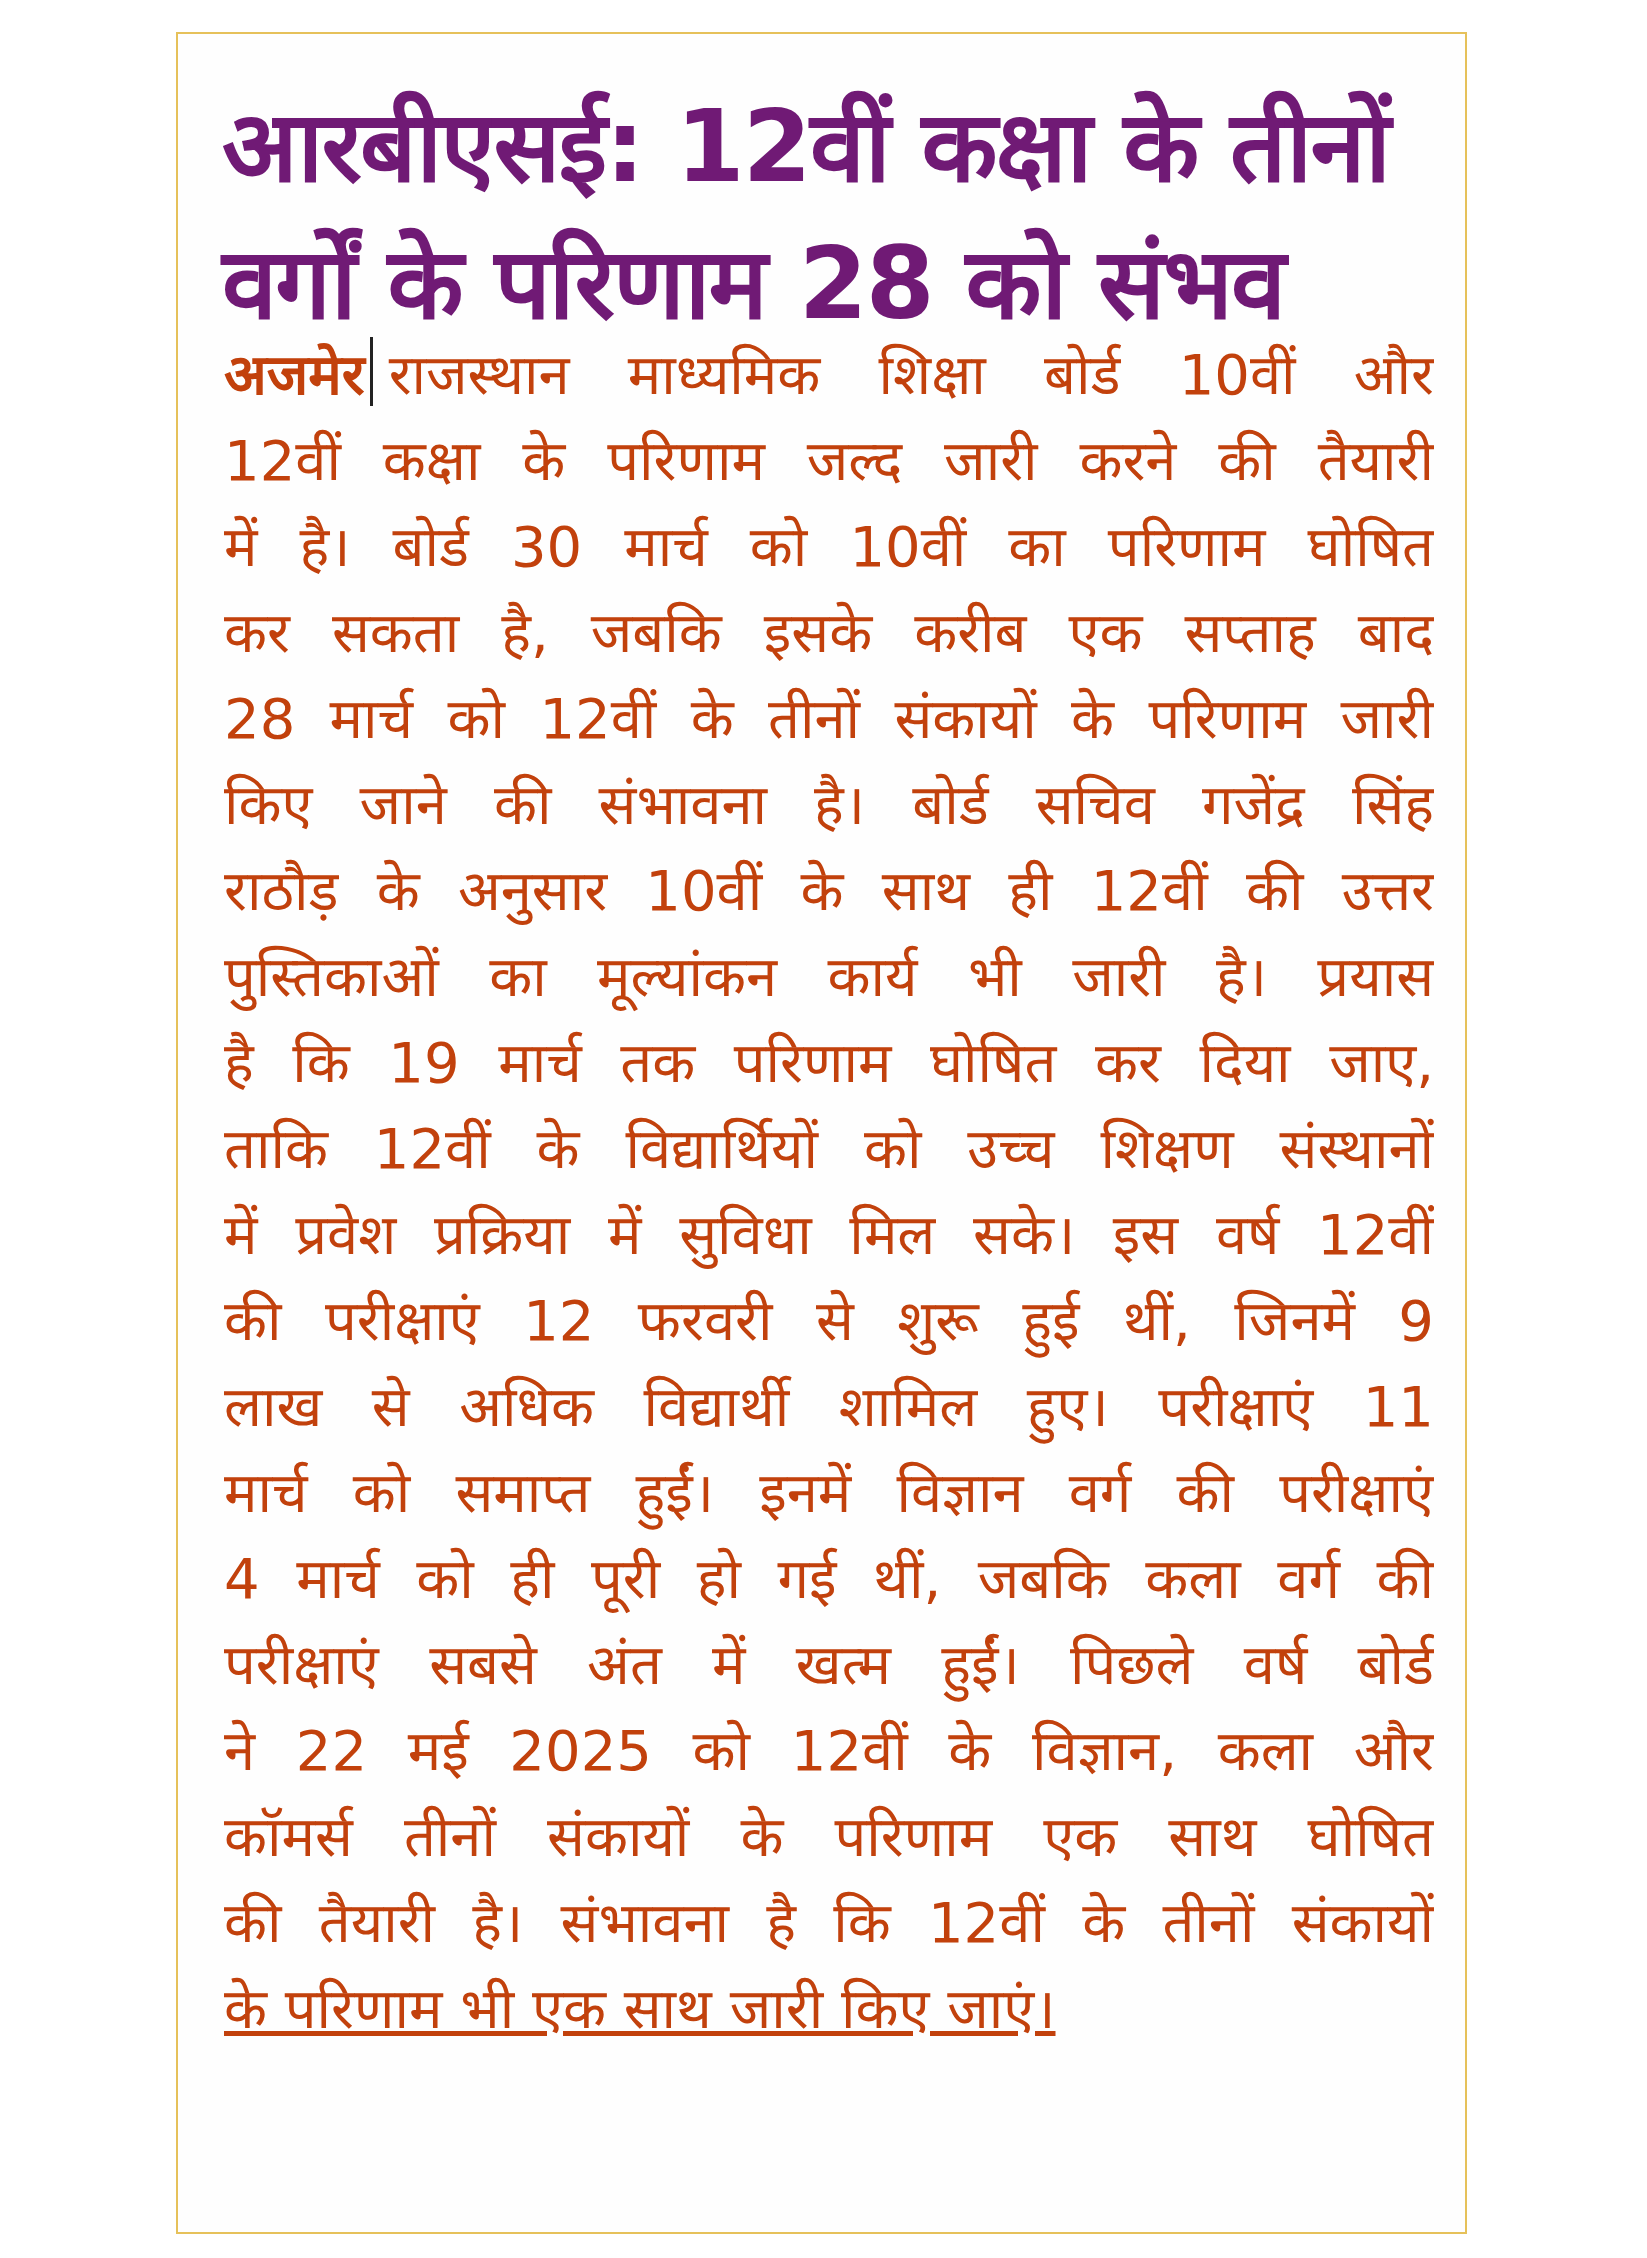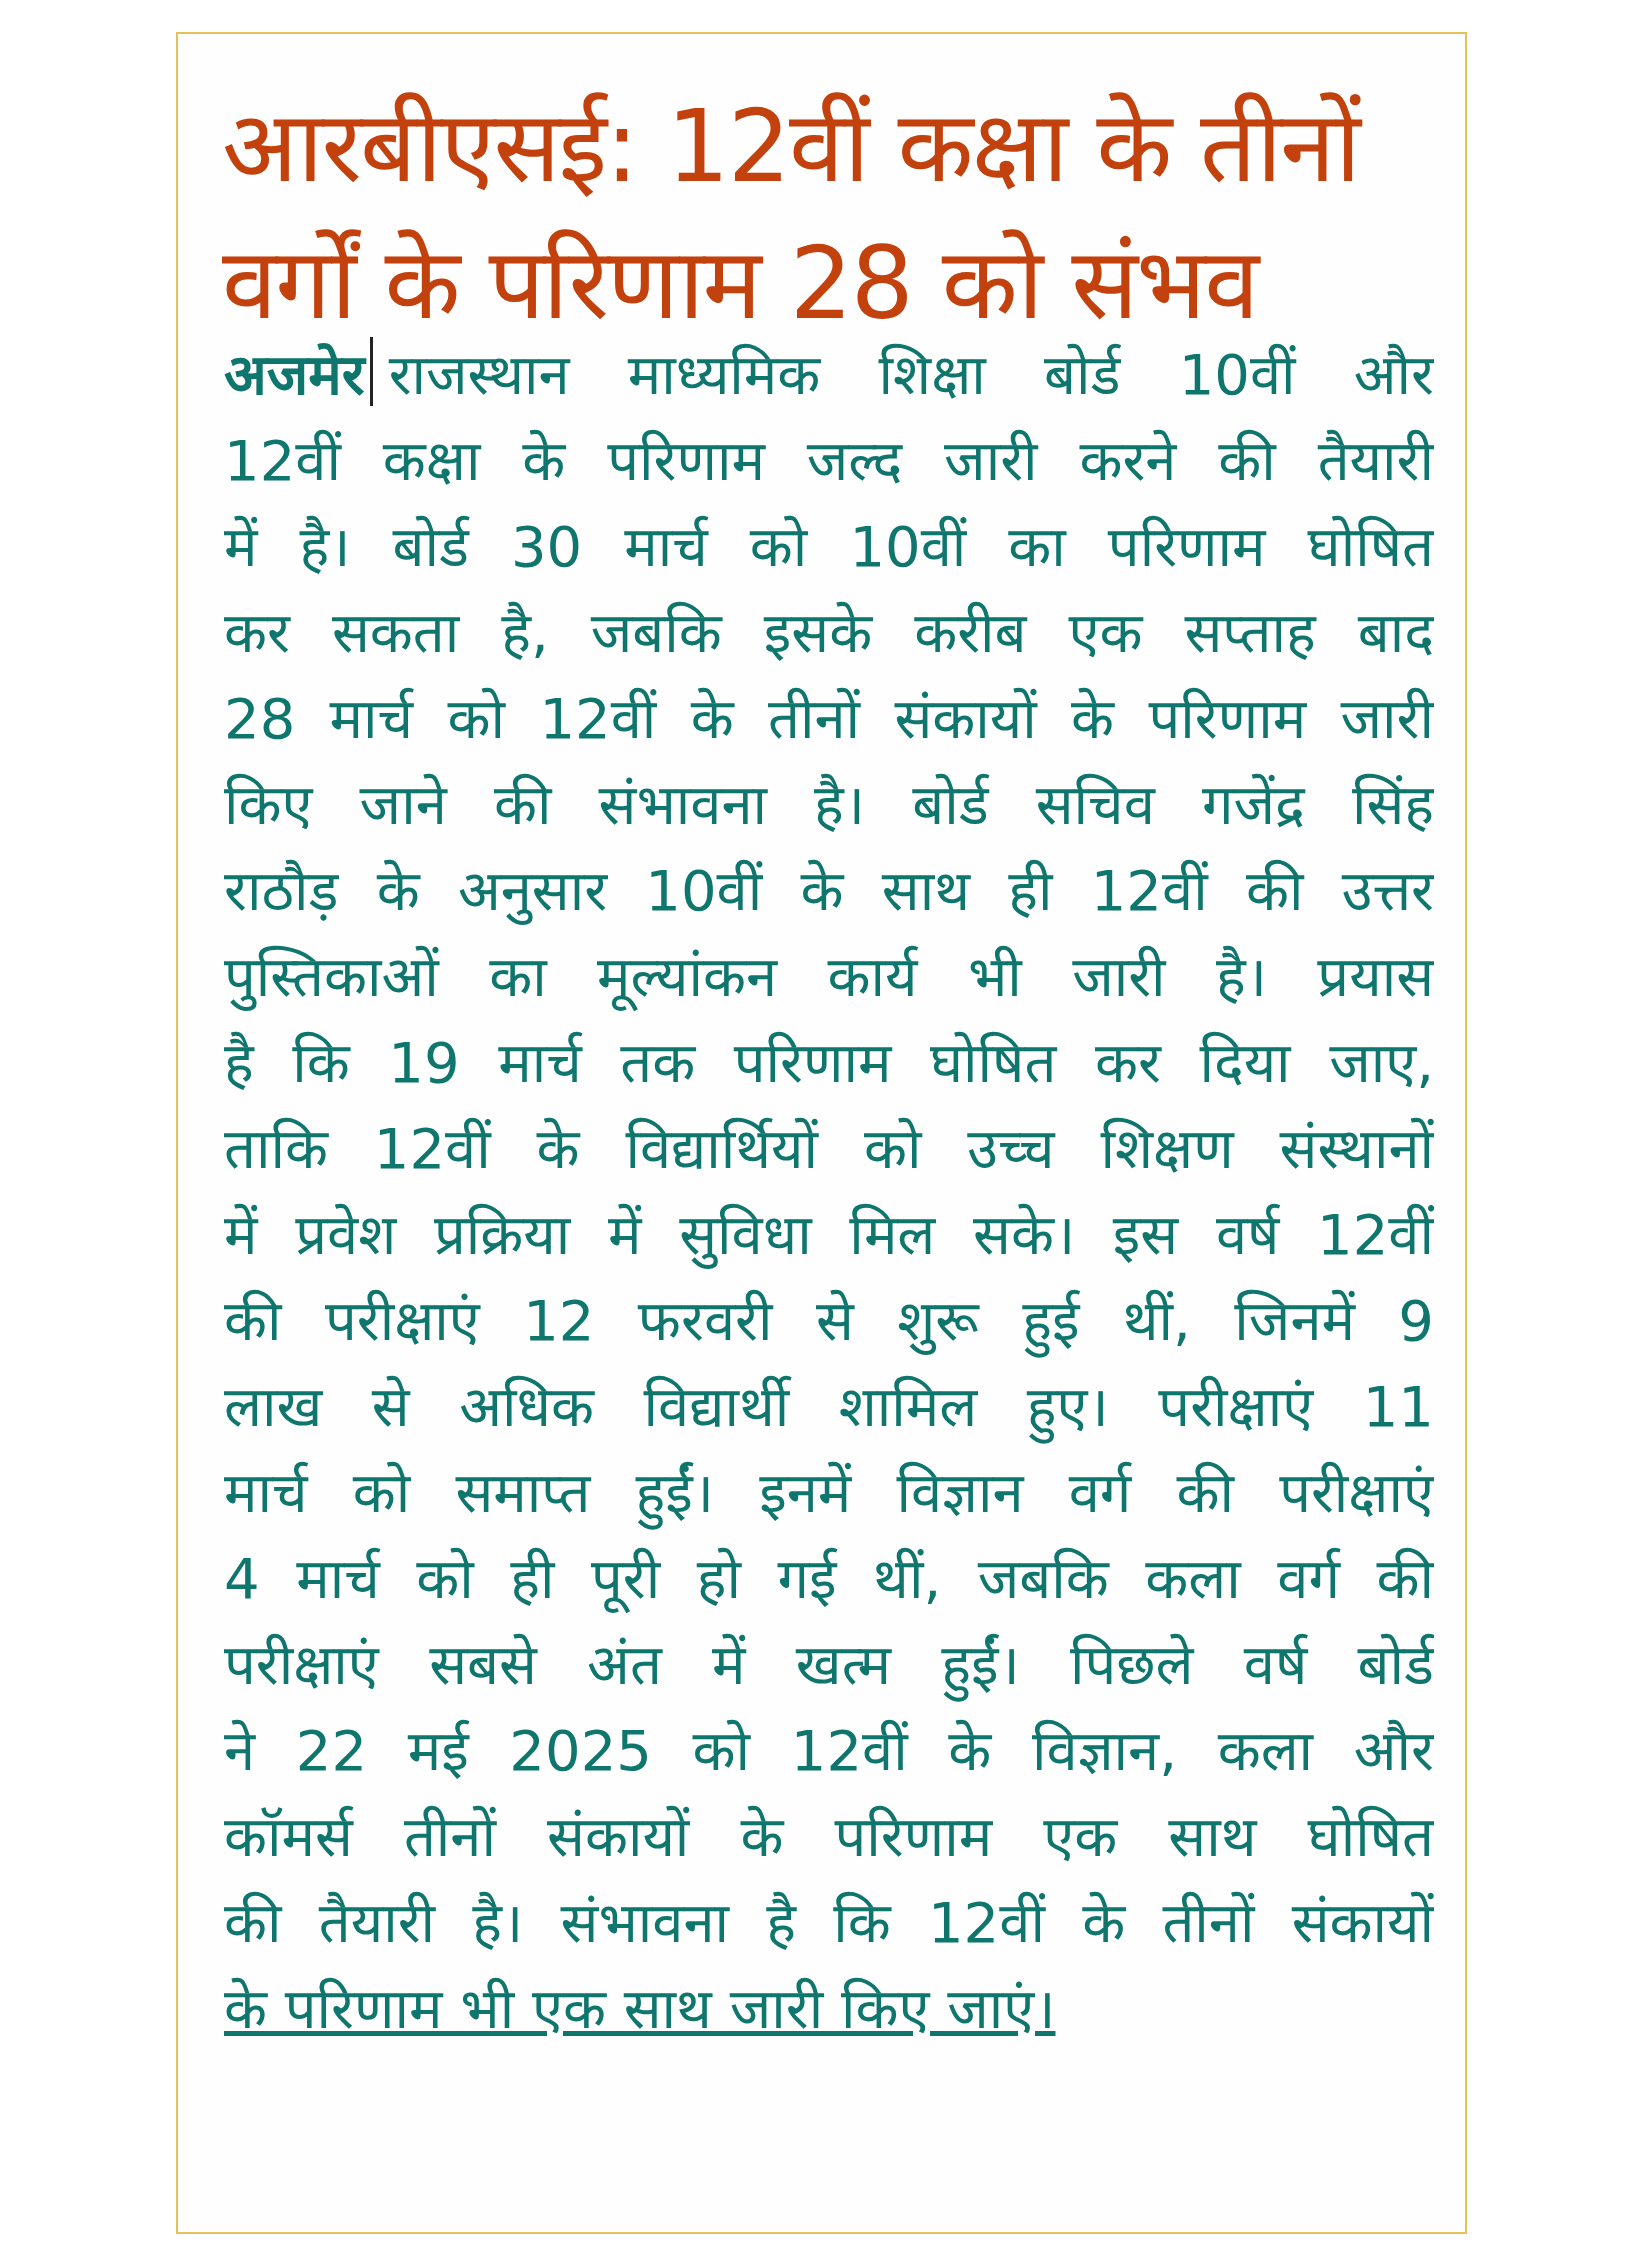--- a/index.html
+++ b/index.html
@@ -28,43 +28,43 @@
     .headline {
       position: absolute;
       left: 44px;
       top: 44px;
       width: 1217px;
       margin: 0;
     }
     .headline-line {
       display: block;
       white-space: nowrap;
-      font-weight: normal;
+      font-weight: bold;
       font-size: 99px;
       line-height: 137px;
       height: 137px;
       letter-spacing: -1.8px;
-      color: #c2410c;
+      color: #701a75;
     }
     .body-text {
       position: absolute;
       left: 46px;
       top: 298px;
       width: 1210px;
     }
     .body-line {
       display: block;
       white-space: nowrap;
       font-size: 56px;
       line-height: 86px;
       height: 86px;
       text-align: justify;
       text-align-last: justify;
       overflow: hidden;
-      color: #0f766e;
+      color: #c2410c;
     }
     .body-line.last {
       text-align-last: left;
       text-decoration: underline;
     }
     .body-line .dateline {
       font-weight: bold;
     }
     .body-line .sep {
       display: inline-block;

